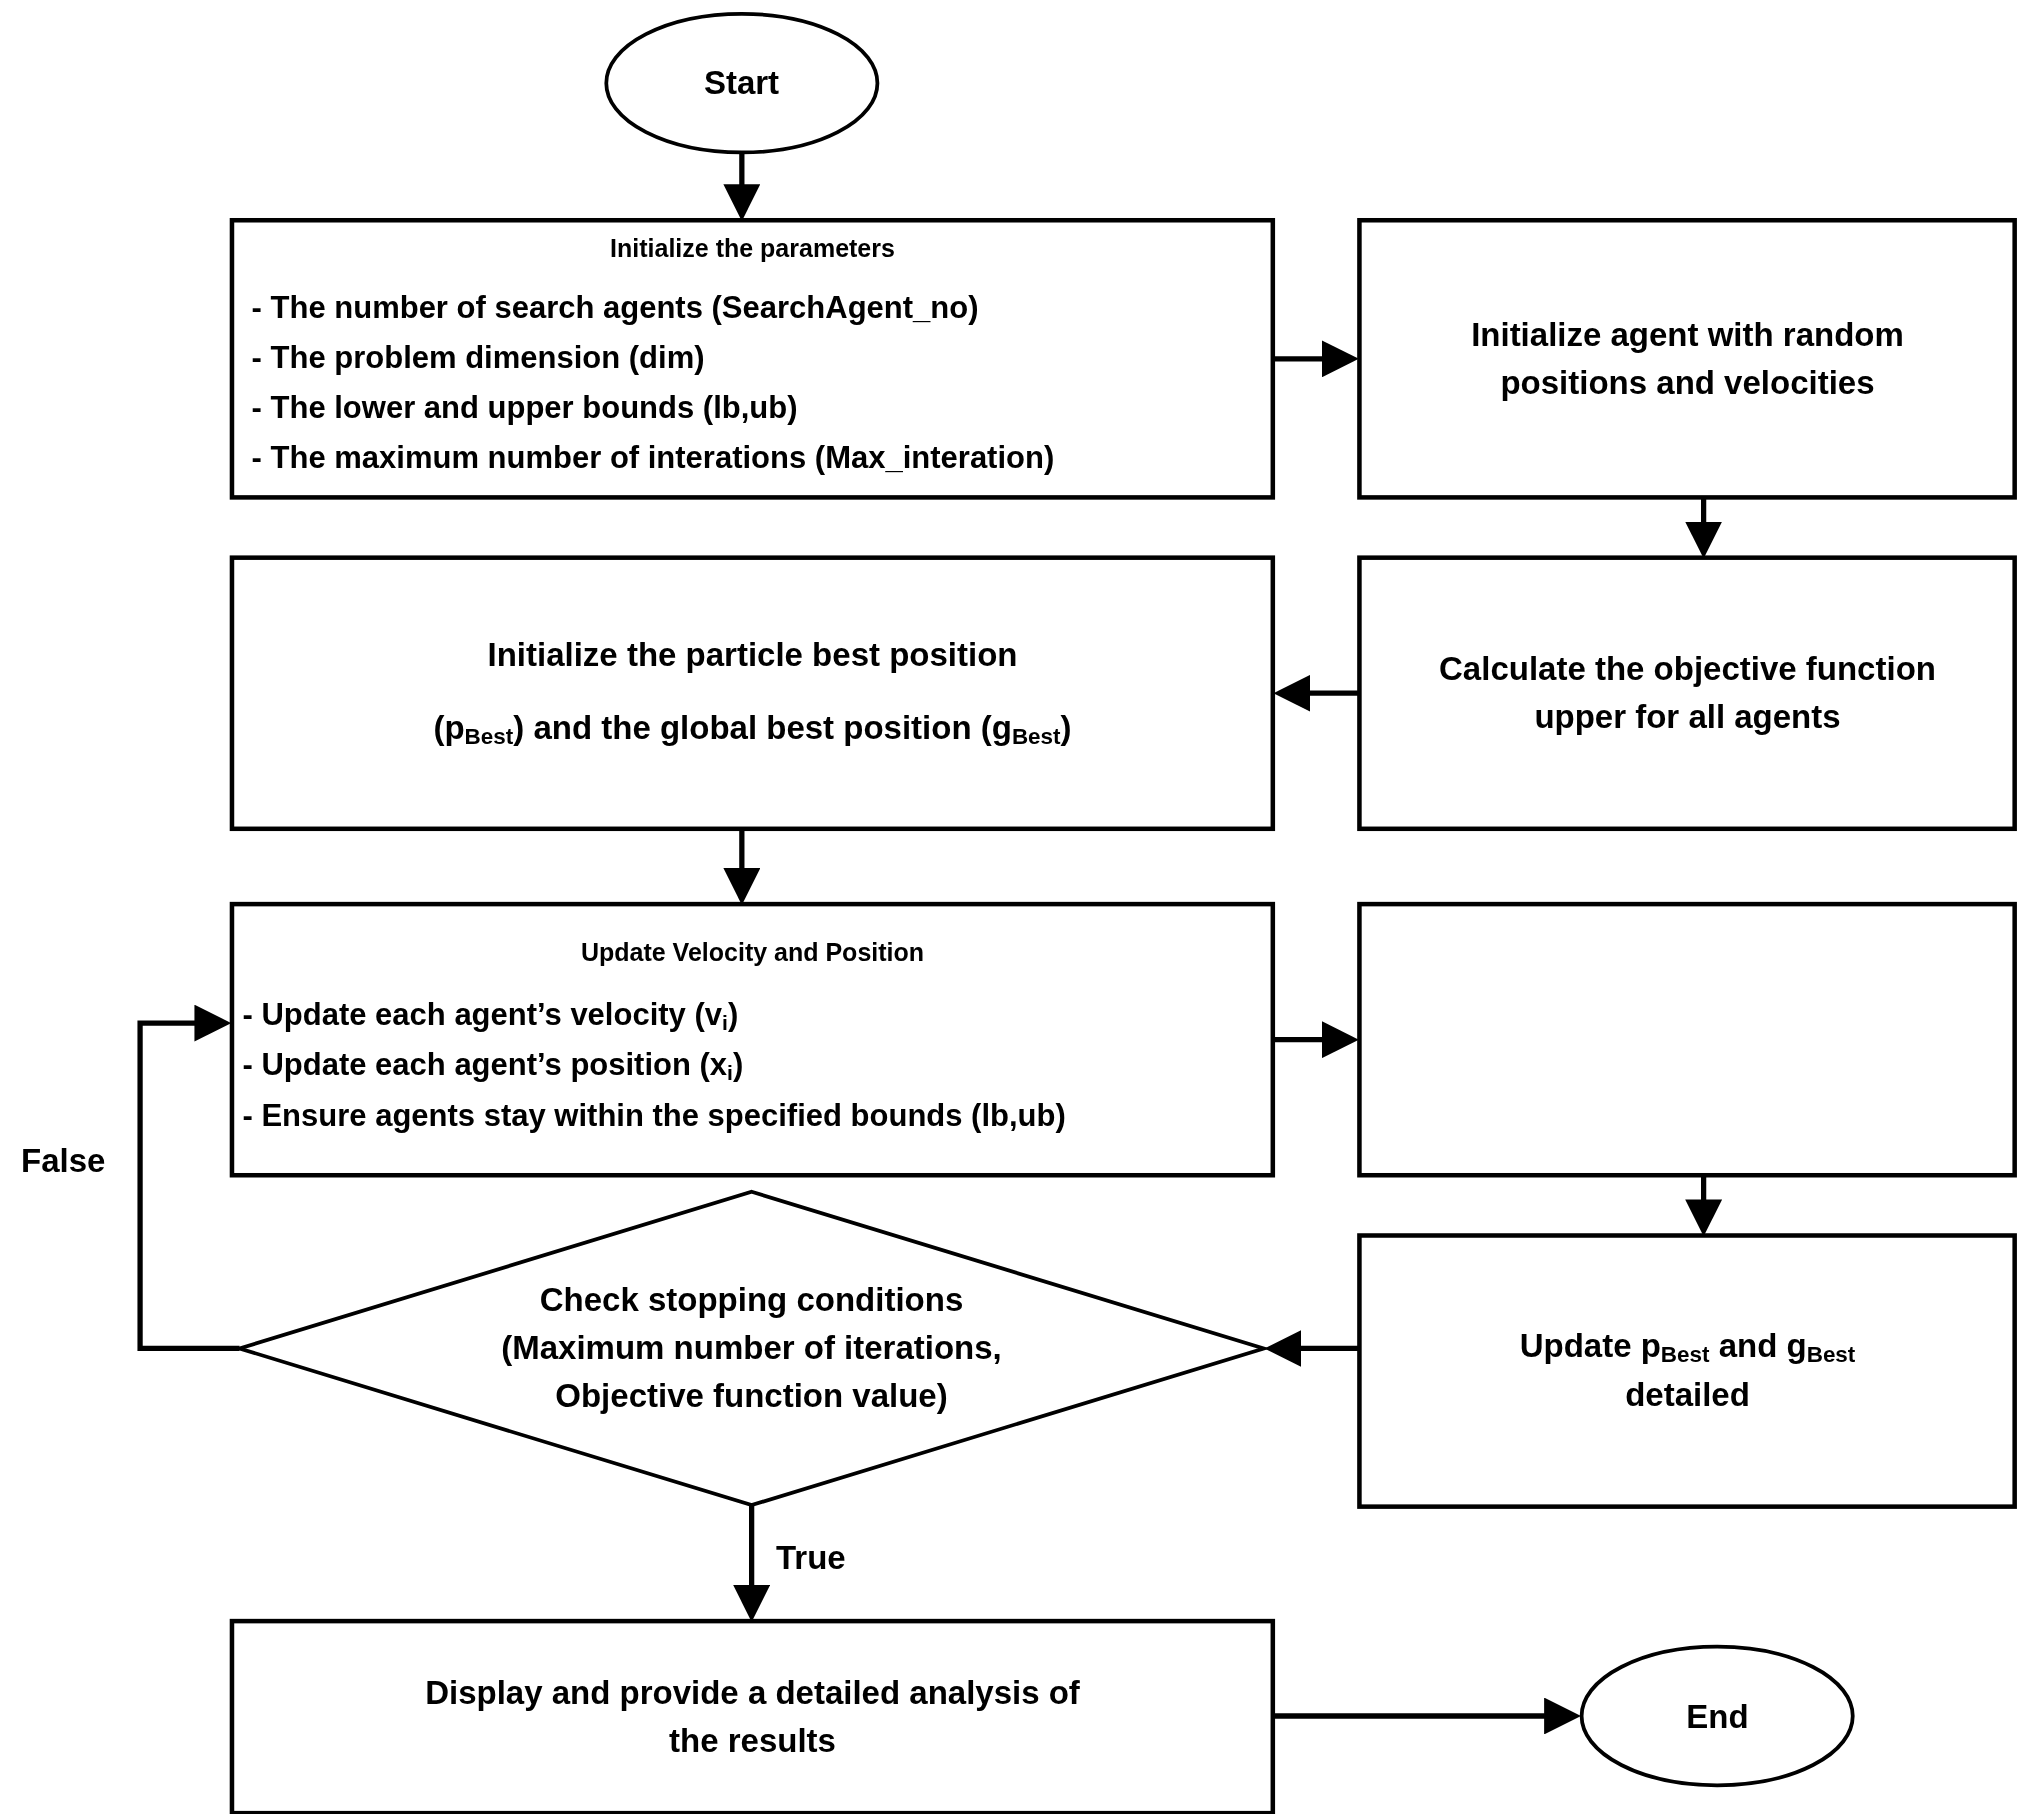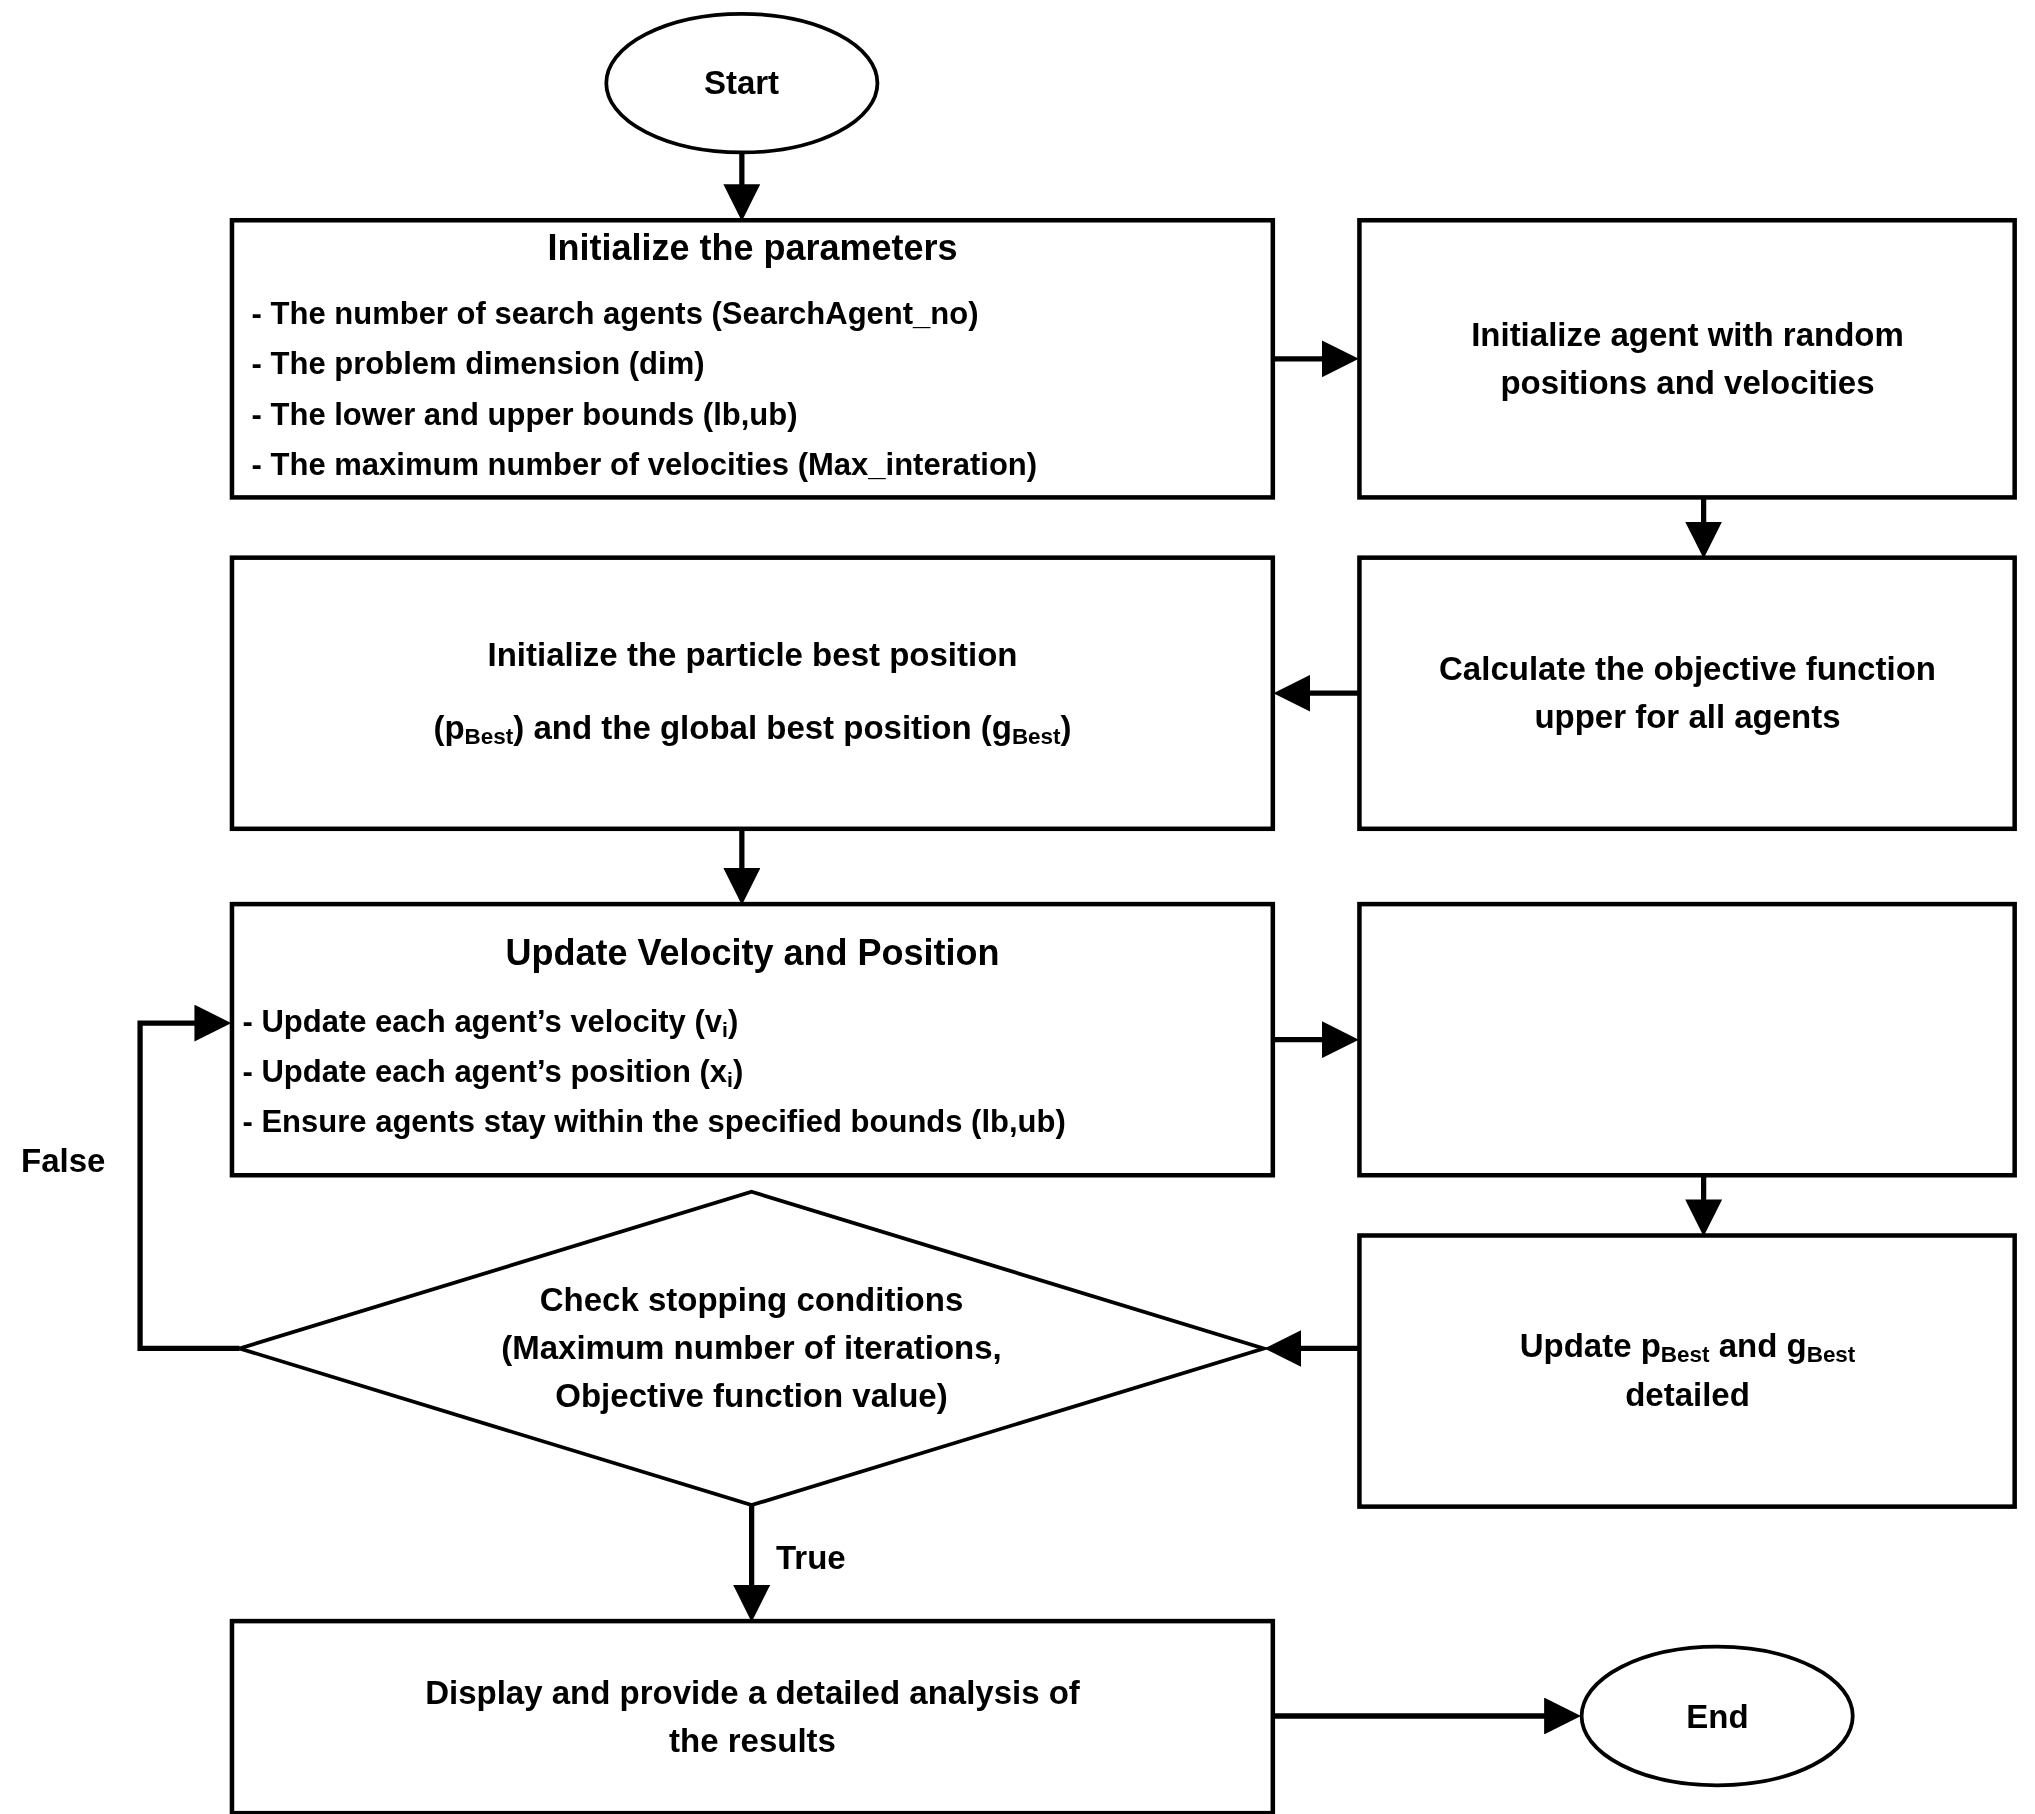--- a/index.html
+++ b/index.html
@@ -48,21 +48,21 @@
     display: flex;
     flex-direction: column;
     justify-content: center;
     pointer-events: none;
   }
   .txt-center { align-items: center; text-align: center; }
   .txt-left   { align-items: flex-start; text-align: left; }
 
   .t-title {
     font-weight: bold;
-    font-size: 36px;
+    font-size: 25px;
     line-height: 1.18;
   }
   .t-body {
     font-weight: bold;
     font-size: 31px;
     line-height: 1.62;
     white-space: nowrap;
   }
   .t-plain {
     font-weight: bold;
@@ -145,21 +145,21 @@
   <div class="node-text txt-center" style="left:606px; top:13.6px; width:271px; height:139px;">
     <span class="t-terminal">Start</span>
   </div>
 
   <div class="node-text txt-center" style="left:232px; top:220px; width:1041px; height:277px; padding:10.5px 19.6px;">
     <span class="t-title">Initialize the parameters</span>
     <span class="bullet-list txt-left" style="display:block; margin-top:19.6px;">
       <span class="t-body bullet-row">- The number of search agents (SearchAgent_no)</span>
       <span class="t-body bullet-row">- The problem dimension (dim)</span>
       <span class="t-body bullet-row">- The lower and upper bounds (lb,ub)</span>
-      <span class="t-body bullet-row">- The maximum number of velocities (Max_interation)</span>
+      <span class="t-body bullet-row">- The maximum number of interations (Max_interation)</span>
     </span>
   </div>
 
   <div class="node-text txt-center" style="left:1360px; top:220px; width:655px; height:277px; padding:0 19.6px;">
     <span class="t-plain">Initialize agent with random</span>
     <span class="t-plain">positions and velocities</span>
   </div>
 
   <div class="node-text txt-center" style="left:232px; top:557px; width:1041px; height:271px; padding:0 19.6px;">
     <span class="t-plain">Initialize the particle best position</span>

